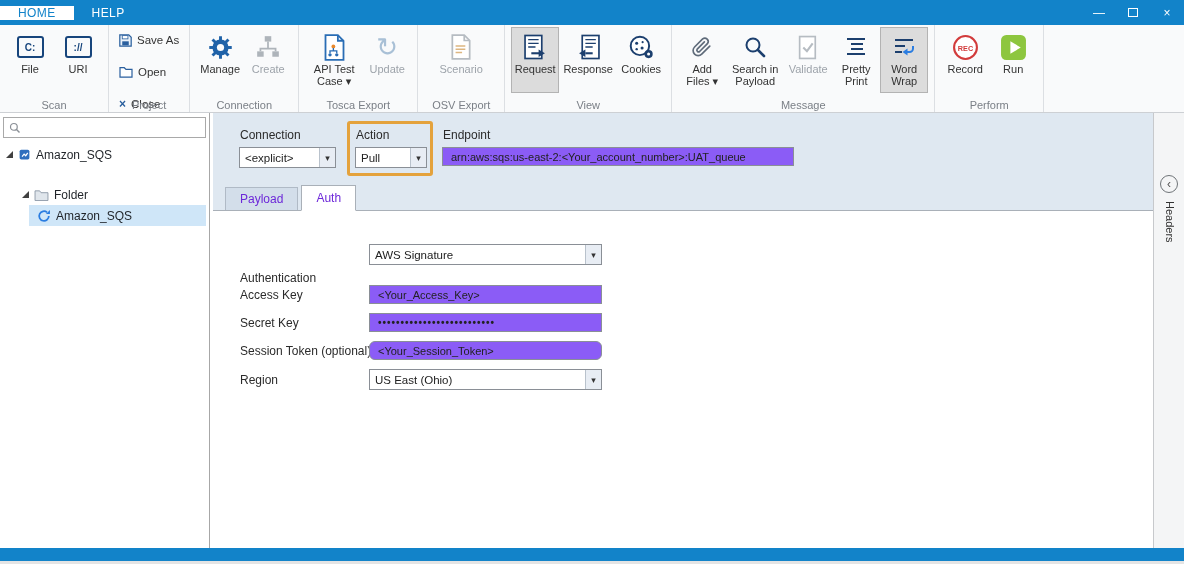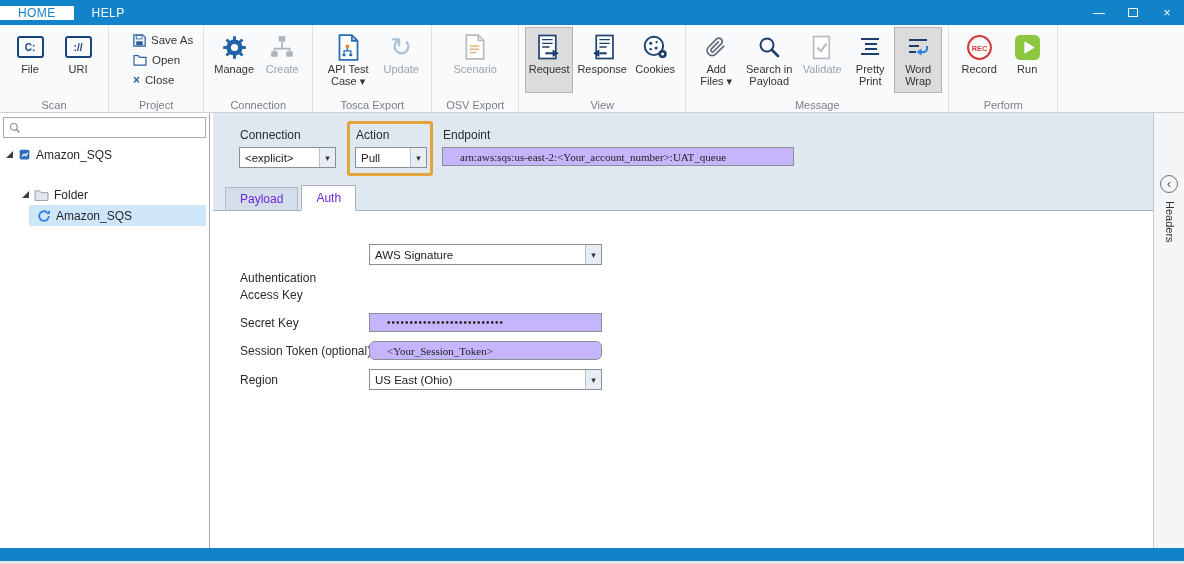--- a/index.html
+++ b/index.html
@@ -19,21 +19,21 @@
   .ribbon{position:absolute;top:25px;left:0;right:0;height:88px;background:#f9fafb;border-bottom:1px solid #cdd0d4;display:flex;}
   .rgroup{position:relative;border-right:1px solid #dcdfe3;padding:2px 6px 15px 6px;display:flex;align-items:flex-start;}
   .rgroup-label{position:absolute;bottom:1px;left:0;right:0;text-align:center;font-size:11px;color:#7a7f86;}
   .bigbtn{width:48px;min-height:66px;padding:3px 1px;display:flex;flex-direction:column;align-items:center;font-size:11px;color:#333;text-align:center;border:1px solid transparent;cursor:default;}
   .bigbtn .iconbox{height:32px;display:flex;align-items:center;justify-content:center;}
   .bigbtn .blabel{line-height:12px;}
   .bigbtn.pressed{background:#dcdcdc;border-color:#b3b3b3;}
   .bigbtn.disabled .blabel{color:#9da3aa;}
   .wide{width:58px;}
   .boxicon{width:27px;height:22px;border:2px solid #17457c;border-radius:3px;color:#17457c;font-weight:bold;font-size:10px;display:flex;align-items:center;justify-content:center;}
-  .smallcol{display:flex;flex-direction:column;gap:4px;padding-top:5px;margin-left:14px;}
+  .smallcol{display:flex;flex-direction:column;gap:16px;padding-top:5px;}
   .smallbtn{display:flex;align-items:center;gap:5px;font-size:11.5px;color:#333;height:16px;padding:0 4px;cursor:default;}
   .glyph-blue{color:#2a5f9e;font-weight:bold;font-size:12px;line-height:12px;}
   .glyph-gray-big{color:#a9c0d6;font-size:26px;line-height:26px;}
 
   
   .sidebar{position:absolute;top:113px;left:0;width:210px;bottom:16px;background:#fff;border-right:1px solid #a7a7a7;}
   .search-row{margin:4px 3px;height:21px;border:1px solid #a9a9a9;background:#fff;display:flex;align-items:center;padding:0 5px;gap:5px;}
   .search-row input{border:none;outline:none;flex:1;font-size:12px;color:#444;min-width:0;background:transparent;}
   .search-row input::placeholder{color:#9a9a9a;}
   .tree{margin-top:6px;font-size:12px;color:#1f2328;}
@@ -43,21 +43,21 @@
   .row2{padding-left:22px;margin-top:19px;}
   .row3{margin:0 3px 0 29px;background:#cfe6f8;padding-left:8px;}
 
   
   .main{position:absolute;left:213px;top:113px;right:31px;bottom:16px;background:#fff;}
   .main-header{position:absolute;top:0;left:0;right:0;height:70px;background:#dfe8f1;}
   .flabel{position:absolute;font-size:12px;color:#2b2b2b;white-space:nowrap;}
   .combo{position:absolute;height:21px;border:1px solid #8a8f96;background:#fff;display:flex;align-items:stretch;}
   .combo-value{flex:1;padding:0 5px;font-size:11.5px;color:#222;display:flex;align-items:center;overflow:hidden;white-space:nowrap;}
   .combo-arrow{width:16px;background:#e8edf4;border-left:1px solid #b9c2cc;display:flex;align-items:center;justify-content:center;font-size:9px;color:#333;flex:none;}
-  .txtinput{position:absolute;height:19px;border:1px solid #8a8f96;background:#c4b5fd;font-family:Liberation Serif, serif;font-size:11px;color:#222;padding:0 17px;outline:none;}
+  .txtinput{position:absolute;height:19px;border:1px solid #8a8f96;background:#8b5cf6;font-family:Liberation Sans, sans-serif;font-size:11px;color:#222;padding:0 8px;outline:none;}
   .highlight-box{position:absolute;left:134px;top:8px;width:86px;height:55px;border:3px solid #e4a23c;border-radius:3px;pointer-events:none;}
   .tab-strip{position:absolute;top:70px;left:0;right:0;height:28px;background:#dfe8f1;display:flex;align-items:flex-end;padding-left:12px;gap:3px;border-bottom:1px solid #a9b0b8;}
   .ptab{height:23px;padding:0 14px;font-size:12px;color:#6d28d9;display:flex;align-items:center;background:#d3deea;border:1px solid #b0bac6;border-bottom:none;cursor:default;}
   .ptab.active{height:26px;background:#fff;border:1px solid #a9b0b8;border-bottom:1px solid #fff;margin-bottom:-1px;z-index:2;}
   .main-content{position:absolute;top:98px;left:0;right:0;bottom:0;background:#fff;}
   .secret{font-weight:bold;letter-spacing:1px;font-size:10px;}
 
   
   .right-strip{position:absolute;top:113px;right:0;width:31px;bottom:16px;background:#f4f5f6;border-left:1px solid #c7c9cc;}
   .collapse-btn{width:18px;height:18px;border:1px solid #6f7478;border-radius:50%;margin:62px auto 8px auto;display:flex;align-items:center;justify-content:center;font-size:12px;color:#555;cursor:default;}
@@ -369,20 +369,21 @@
     </div>
 
     <div class="main-content">
       <div class="flabel" style="left:27px;top:40px;margin-top:20px;">Authentication</div>
       <div class="combo" style="left:156px;top:33px;width:233px;">
         <span class="combo-value">AWS Signature</span>
         <span class="combo-arrow">▾</span>
       </div>
 
       <div class="flabel" style="left:27px;top:77px;">Access Key</div>
+      <input class="txtinput" style="left: 156px; top: 74px; width: 233px;" type="text" value="&lt;Your_Access_Key&gt;">
 
       <div class="flabel" style="left:27px;top:105px;">Secret Key</div>
       <input class="txtinput secret" style="left: 156px; top: 102px; width: 233px;" type="text" value="••••••••••••••••••••••••••">
 
       <div class="flabel" style="left:27px;top:133px;">Session Token (optional)</div>
       <input class="txtinput" style="left: 156px; top: 130px; width: 233px; border-radius: 6px;" type="text" value="&lt;Your_Session_Token&gt;">
 
       <div class="flabel" style="left:27px;top:162px;">Region</div>
       <div class="combo" style="left:156px;top:158px;width:233px;">
         <span class="combo-value">US East (Ohio)</span>

